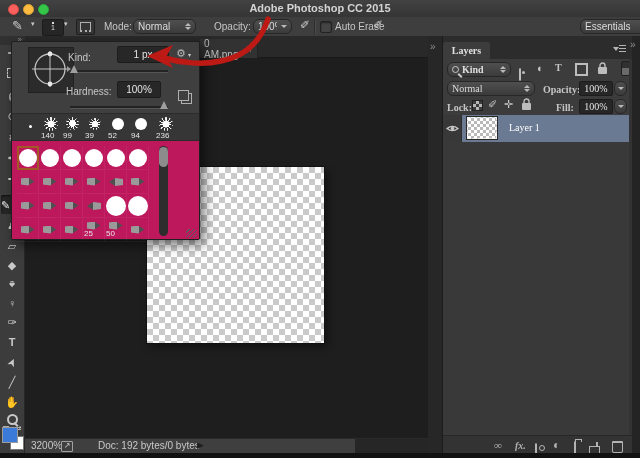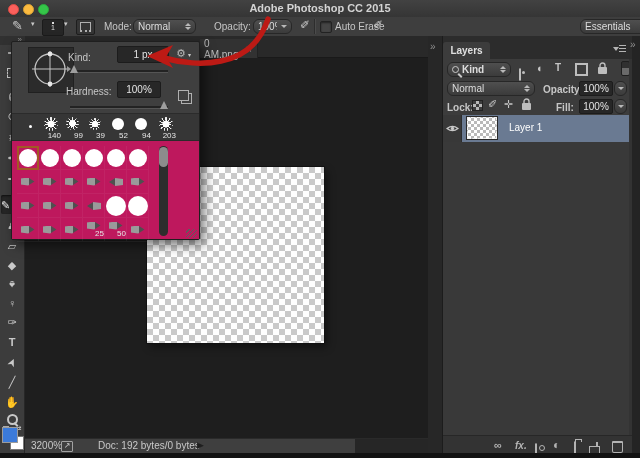--- a/index.html
+++ b/index.html
@@ -49,21 +49,21 @@
           box-shadow:0 0 0 1px #121212, 3px 4px 8px rgba(0,0,0,.45);}
   .statusbar{left:0;top:402px;width:330px;height:15px;background:#3f3f3f;border-top:1px solid #2a2a2a;box-sizing:border-box;}
   .statusdark{left:330px;top:402px;width:73px;height:15px;background:#262626;border-top:1px solid #2a2a2a;box-sizing:border-box;}
   .stxt{color:#c8c8c8;font-size:10px;line-height:14px;}
   .export-ic{width:10px;height:9px;border:1px solid #a2a2a2;border-radius:1px;color:#c8c8c8;
              font-size:8px;line-height:8px;text-align:center;}
   
   .dockstrip{left:428px;top:36px;width:15px;height:422px;background:#272727;border-right:1px solid #1c1c1c;box-sizing:border-box;}
   .rightstrip{left:632px;top:36px;width:8px;height:422px;background:#242424;}
   .chev{color:#8f8f8f;font-size:10px;line-height:10px;}
-  .layers{left:443px;top:36px;width:189px;height:422px;background:#3c3c3c;border-right:1px solid #1e1e1e;box-sizing:border-box;}
+  .layers{left:443px;top:36px;width:189px;height:422px;background:#3c3c3c;border-right:1px solid #1e1e1e;box-sizing:border-box;font-family:Liberation Serif, serif;}
   .ltophead{left:0;top:0;width:189px;height:23px;background:#2c2c2c;}
   .ltab{left:0;top:6px;width:47px;height:17px;background:#3c3c3c;border-radius:3px 3px 0 0;
         color:#e0e0e0;font-size:10px;font-weight:bold;text-align:center;line-height:17px;}
   .menu-ic{width:13px;height:9px;}
   .menu-ic .tri{float:left;width:0;height:0;border-left:3px solid transparent;border-right:3px solid transparent;border-top:4px solid #b5b5b5;margin-top:2px;}
   .menu-ic .lines{float:right;width:7px;height:7px;background:repeating-linear-gradient(#b5b5b5 0 1px,transparent 1px 3px);}
   .fbtn{color:#c5c5c5;font-size:10px;text-align:center;}
   .img-ic{width:12px;height:9px;border:1px solid #bdbdbd;border-radius:1px;position:relative;}
   .img-ic:after{content:"";position:absolute;left:2px;top:2px;width:3px;height:3px;border-radius:50%;background:#bdbdbd;}
   .frame-ic{width:9px;height:9px;border:2px solid #bdbdbd;}
@@ -86,21 +86,21 @@
   .newlayer-ic{width:9px;height:10px;border:1px solid #b3b3b3;background:#3f3f3f;position:relative;}
   .newlayer-ic:after{content:"";position:absolute;right:-3px;bottom:-3px;width:9px;height:10px;border:1px solid #b3b3b3;background:#333;}
   .trash-ic{width:9px;height:9px;border:1px solid #b3b3b3;border-top:2px solid #b3b3b3;border-radius:1px 1px 2px 2px;margin-top:3px;}
   
   .bpanel{left:11px;top:41px;width:189px;height:199px;background:#3f3f3f;border:1px solid #1f1f1f;
           border-radius:2px;box-shadow:4px 5px 12px rgba(0,0,0,.55);z-index:30;box-sizing:border-box;}
   .circlebox{left:16px;top:5px;width:44px;height:44px;background:#2b2b2b;border:1px solid #202020;}
   .slider{height:2px;background:#232323;border-bottom:1px solid #555;}
   .sthumb{width:0;height:0;border-left:4px solid transparent;border-right:4px solid transparent;border-bottom:8px solid #9e9e9e;}
   .bstrip{left:0;top:71px;width:187px;height:28px;background:#363636;border-top:1px solid #2b2b2b;border-bottom:1px solid #2b2b2b;box-sizing:border-box;}
-  .bnum{color:#e6e6e6;font-size:8px;text-align:right;}
+  .bnum{color:#e6e6e6;font-size:8px;text-align:left;}
   .scatter{background:radial-gradient(circle,#fff 34%,rgba(255,255,255,0) 38%),
            repeating-conic-gradient(rgba(255,255,255,.95) 0 9deg, rgba(255,255,255,0) 9deg 32deg);border-radius:50%;}
   .round{background:#fff;border-radius:50%;}
   .bgrid{left:0;top:99px;width:187px;height:98px;background:#be185d;}
   .bcell{width:22px;height:24px;border-right:1px solid rgba(255,255,255,.05);border-bottom:1px solid rgba(255,255,255,.05);
          box-sizing:border-box;display:flex;align-items:center;justify-content:center;position:absolute;}
   .bcell-sel{outline:2px solid #a15a25;outline-offset:-2px;}
   .tip{width:14px;height:8px;background:linear-gradient(90deg,#9a9a9a 0 55%,#4f4f4f 55%);
        clip-path:polygon(0 12%,55% 0,100% 50%,55% 100%,0 88%);}
   .bscroll{left:147px;top:5px;width:9px;height:90px;background:#2d2d2d;border-radius:5px;}
@@ -329,21 +329,21 @@
       <span class="abs bnum" style="left:29px;top:17px;width:20px;">140</span>
       <span class="abs scatter" style="left:54px;top:3px;width:13px;height:13px;"></span>
       <span class="abs bnum" style="left:51px;top:17px;width:20px;">99</span>
       <span class="abs scatter" style="left:77px;top:4px;width:12px;height:12px;"></span>
       <span class="abs bnum" style="left:73px;top:17px;width:20px;">39</span>
       <span class="abs round" style="left:100px;top:4px;width:12px;height:12px;"></span>
       <span class="abs bnum" style="left:96px;top:17px;width:20px;">52</span>
       <span class="abs round" style="left:123px;top:4px;width:12px;height:12px;"></span>
       <span class="abs bnum" style="left:119px;top:17px;width:20px;">94</span>
       <span class="abs scatter" style="left:147px;top:3px;width:14px;height:14px;"></span>
-      <span class="abs bnum" style="left:144px;top:17px;width:20px;">203</span>
+      <span class="abs bnum" style="left:144px;top:17px;width:20px;">236</span>
     </div>
 
     <div class="abs bgrid">
       <span class="abs bcell bcell-sel" style="left:5px;top:5px;">
           <span class="round" style="width:18px;height:18px;"></span>
         </span>
       <span class="abs bcell" style="left:27px;top:5px;">
           <span class="round" style="width:18px;height:18px;"></span>
         </span>
       <span class="abs bcell" style="left:49px;top:5px;">

